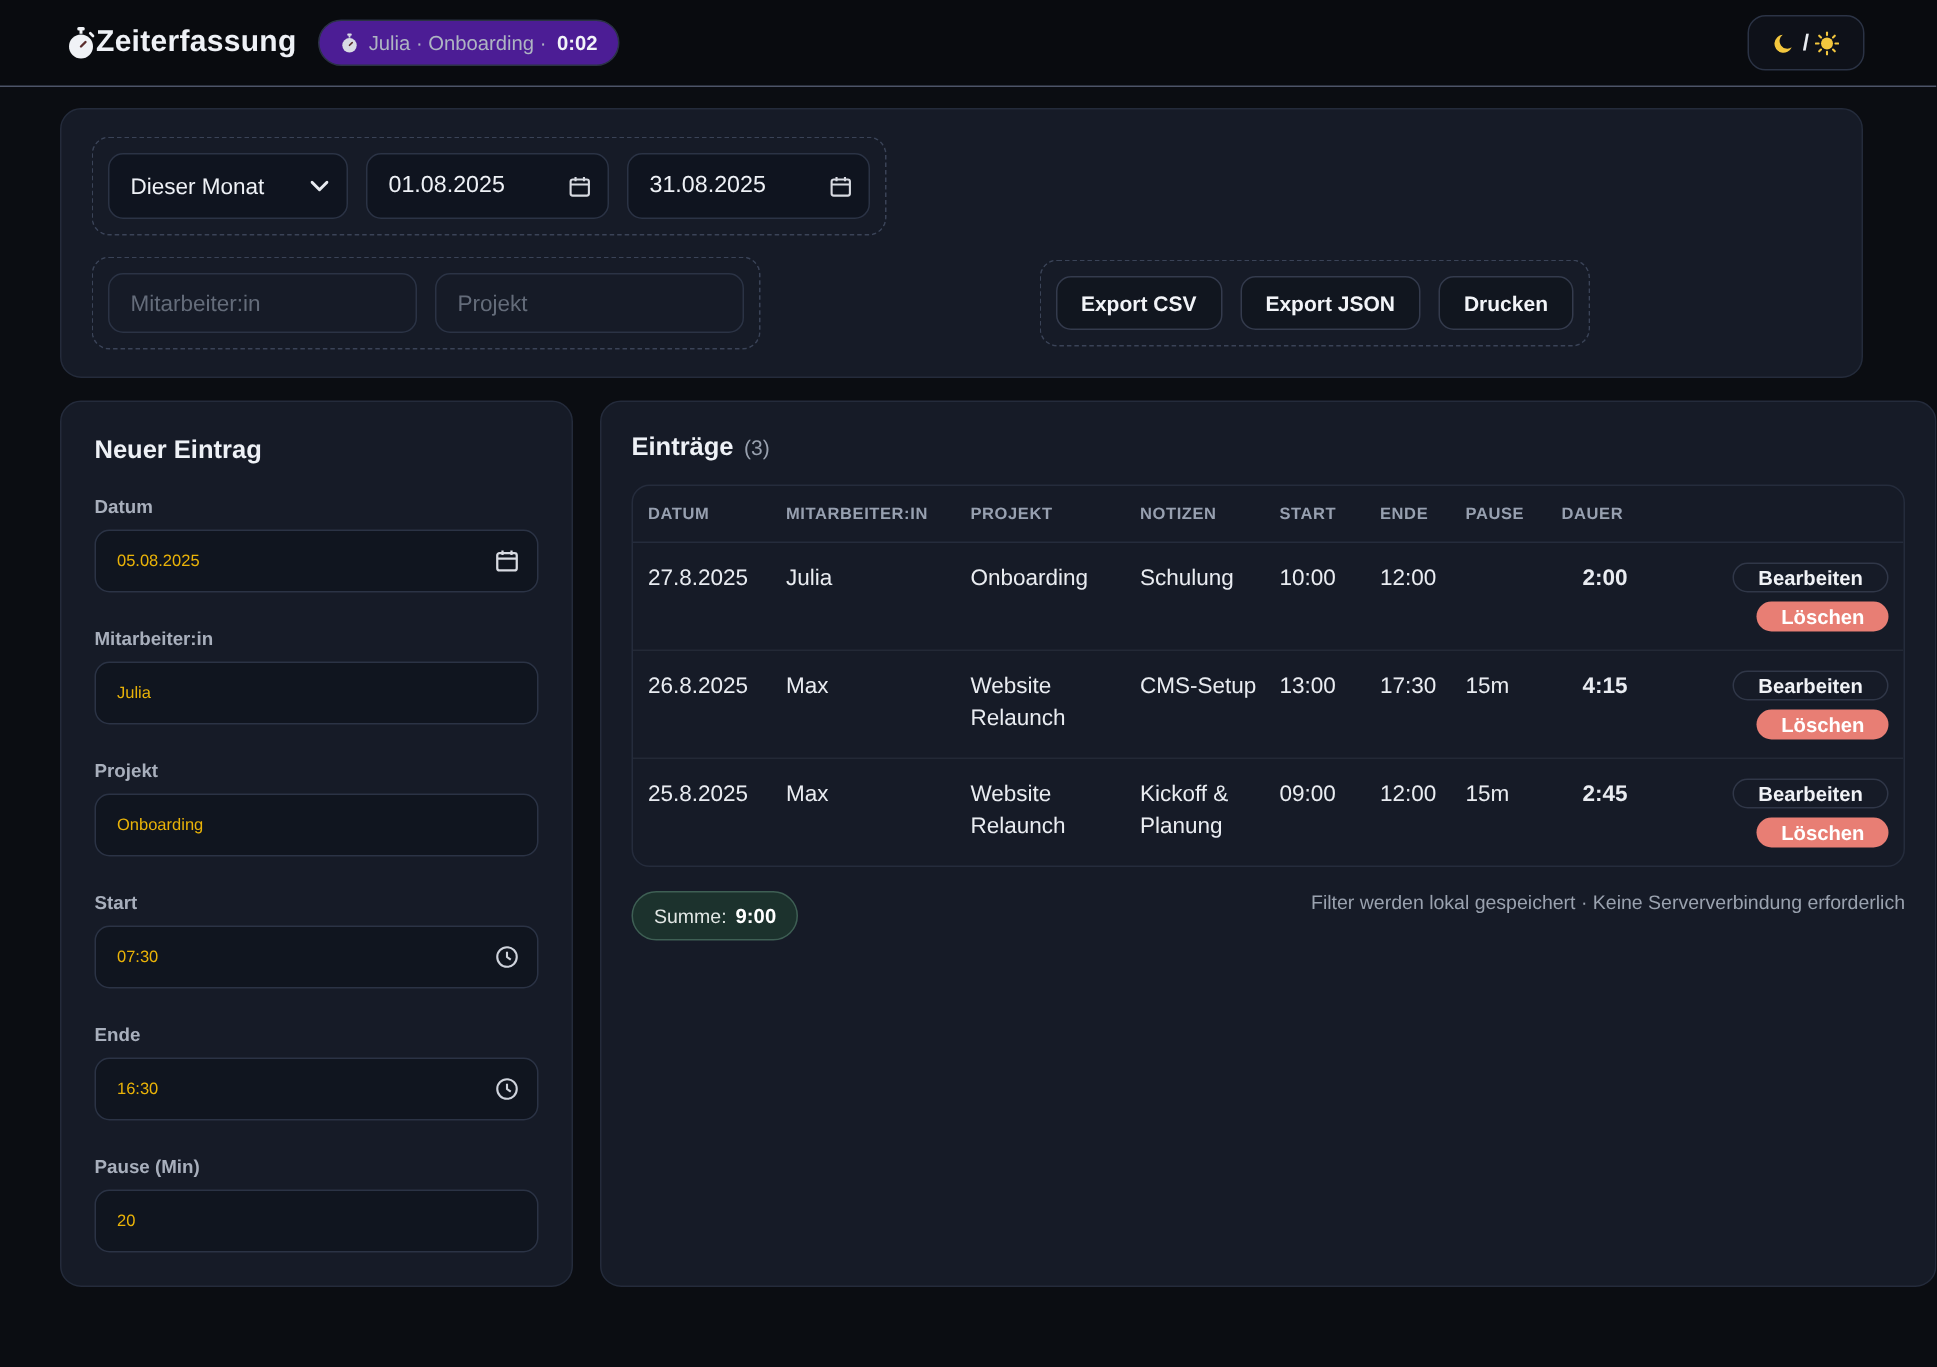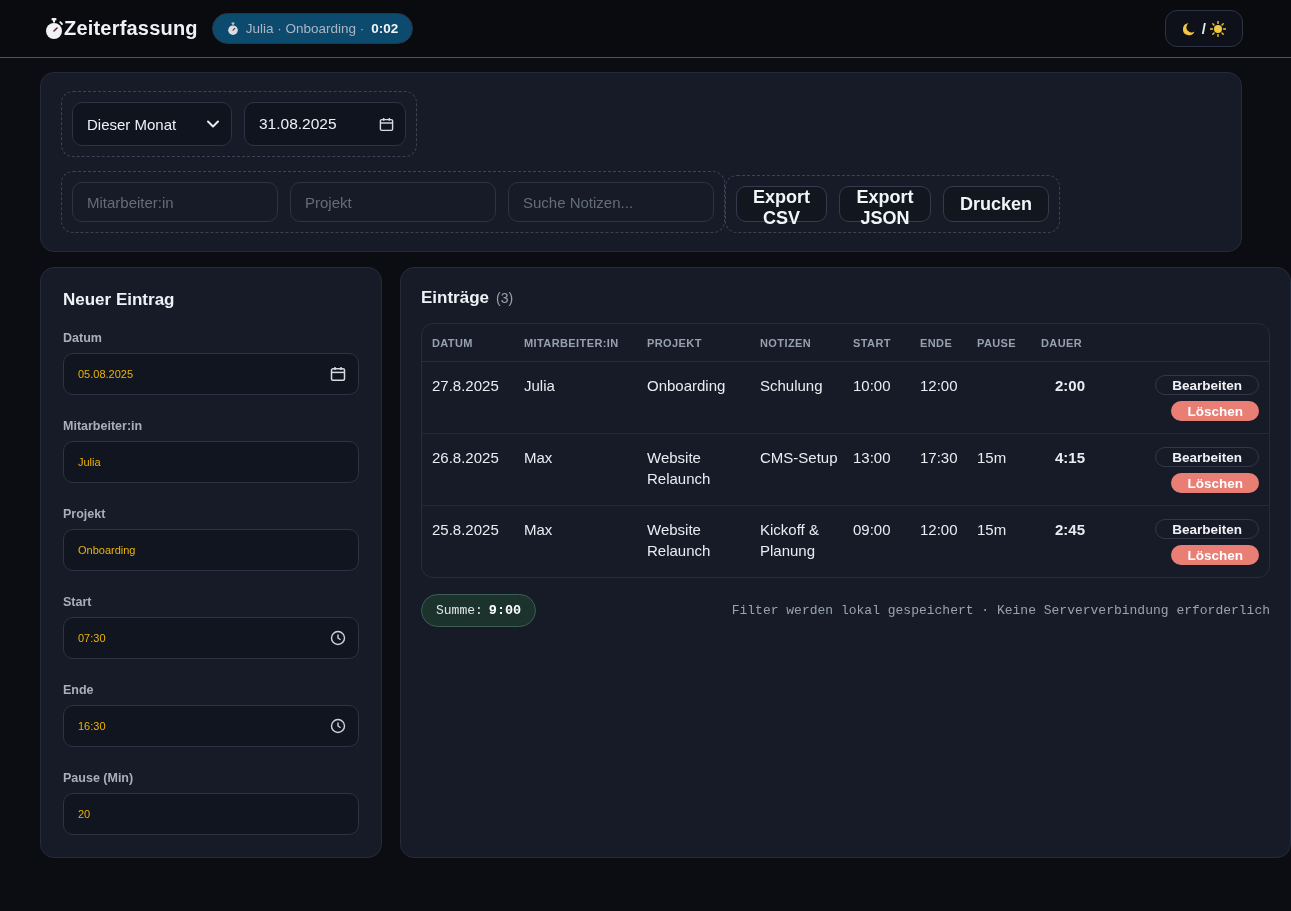--- a/index.html
+++ b/index.html
@@ -13,39 +13,39 @@
   .topbar{
     height:58px; background:#090b0f;
     border-bottom:1px solid #4d5468;
     display:flex; align-items:center; gap:14px;
     padding:0 48px 0 44px;
   }
   .logo-wrap{ display:flex; align-items:center; }
   .app-title{ font-size:20px; font-weight:bold; letter-spacing:.2px; }
   .timer-pill{
     display:flex; align-items:center; gap:7px;
-    background:#0c4a6e; border:1px solid #2b3345;
+    background:#4c1d95; border:1px solid #2b3345;
     border-radius:999px; padding:7px 14px; font-size:13.5px; color:#aeb5c2;
   }
   .timer-pill b{ color:#f2f4f8; }
   .theme-btn{
     margin-left:auto;
     display:flex; align-items:center; gap:4px;
     background:#0e1119; border:1px solid #2b3345;
     border-radius:12px; padding:9px 16px;
     color:#f3c73e; font-size:15px; cursor:pointer;
   }
   .theme-sep{ color:#e8ebf0; font-weight:bold; }
   
   .page{ padding:14px 0 0 40px; }
   .card{
     background:#161b27; border:1px solid #242b3b; border-radius:14px;
   }
   .filter-card{ width:1202px; padding:18px 20px; margin-bottom:15px; }
-  .filter-row{ display:flex; align-items:flex-end; justify-content:space-between; }
+  .filter-row{ display:flex; align-items:center; justify-content:space-between; }
   .filter-row + .filter-row{ margin-top:14px; }
   .dash-group{
     display:inline-flex; align-items:center; gap:12px;
     border:1px dashed #3a4357; border-radius:12px; padding:10px;
   }
   .field-box{
     position:relative; height:44px; background:#0f141f;
     border:1px solid #2b3345; border-radius:10px;
     display:flex; align-items:center;
   }
@@ -61,21 +61,21 @@
   .text-input{
     height:40px; width:206px; background:transparent;
     border:1px solid #2b3345; border-radius:10px;
     color:#eef1f6; font-size:15px; padding:0 14px; outline:none;
     font-family:inherit;
   }
   .text-input::placeholder{ color:#646c7a; }
   .btn{
     height:36px; padding:0 16px;
     background:#11161f; border:1px solid #343b4d; border-radius:10px;
-    color:#f2f4f8; font-weight:bold; font-size:18px; cursor:pointer;
+    color:#f2f4f8; font-weight:bold; font-size:14px; cursor:pointer;
     font-family:inherit;
   }
   
   .content{ display:flex; gap:18px; margin-top:0; align-items:stretch; }
   .form-card{ width:342px; padding:22px; }
   .panel-title{ font-size:17px; font-weight:bold; }
   .field{ margin-top:24px; }
   .field:first-of-type{ margin-top:21px; }
   .field label{
     display:block; font-size:12.5px; font-weight:bold; color:#a8afbc; margin-bottom:8px;
@@ -117,21 +117,21 @@
     display:flex; flex-direction:column; align-items:flex-end; gap:6px;
     padding-right:0 !important;
   }
   .row-btn{
     height:20px; padding:0 16px; border-radius:10px;
     font-weight:bold; font-size:13.5px; cursor:pointer; font-family:inherit;
   }
   .edit-btn{ background:transparent; border:1px solid #303748; color:#f0f2f6; }
   .del-btn{ background:#e87e74; border:none; color:#fff; }
   .entries-foot{
-    margin-top:16px; display:flex; align-items:center; justify-content:space-between;font-family:Liberation Mono, monospace;
+    margin-top:16px; display:flex; justify-content:space-between;
   }
   .sum-pill{
     display:inline-flex; align-items:center; gap:6px;
     background:#1c322d; border:1px solid #3e5f54; border-radius:999px;
     padding:8px 14px; font-size:13px; color:#e2e7e5;
   }
   .sum-pill b{ color:#fff; font-size:13.5px; }
   .foot-hint{ font-size:13px; color:#9aa2af; }
   svg{ display:block; }
 </style>
@@ -197,38 +197,48 @@
       <div class="dash-group">
         <div class="field-box select-box">
           <span>Dieser Monat</span>
           <span class="chev">
             <svg width="12" height="8" viewBox="0 0 12 8">
                 <path d="M1 1.5 L6 6.5 L11 1.5" stroke="#e8ebf0" stroke-width="2" fill="none" stroke-linecap="round" stroke-linejoin="round"></path>
               </svg>
           </span>
         </div>
         <div class="field-box date-box">
+          <input type="text" value="01.08.2025" style="">
+          <span class="r-icon">
+            <svg width="15" height="15" viewBox="0 0 16 16" fill="none" stroke="#d8dbe2" stroke-width="1.5">
+              <rect x="1.5" y="2.8" width="13" height="11.5" rx="1.5"></rect>
+              <line x1="1.5" y1="6.4" x2="14.5" y2="6.4"></line>
+              <line x1="5" y1="1" x2="5" y2="4"></line>
+                <line x1="11" y1="1" x2="11" y2="4"></line>
+            </svg>
+          </span>
+        </div>
+        <div class="field-box date-box">
           <input type="text" value="31.08.2025" style="">
           <span class="r-icon">
             <svg width="15" height="15" viewBox="0 0 16 16" fill="none" stroke="#d8dbe2" stroke-width="1.5">
               <rect x="1.5" y="2.8" width="13" height="11.5" rx="1.5"></rect>
               <line x1="1.5" y1="6.4" x2="14.5" y2="6.4"></line>
               <line x1="5" y1="1" x2="5" y2="4"></line>
                 <line x1="11" y1="1" x2="11" y2="4"></line>
             </svg>
           </span>
         </div>
       </div>
     </div>
 
     <div class="filter-row">
       <div class="dash-group">
         <input class="text-input" type="text" placeholder="Mitarbeiter:in" style="">
         <input class="text-input" type="text" placeholder="Projekt" style="">
-        <input class="text-input" type="text" placeholder="Suche Notizen..." style="">
       </div>
       <div class="dash-group" style="margin-right:161px;">
         <button class="btn">Export CSV</button>
         <button class="btn">Export JSON</button>
         <button class="btn">Drucken</button>
       </div>
     </div>
   </section>
 
   <div class="content">

